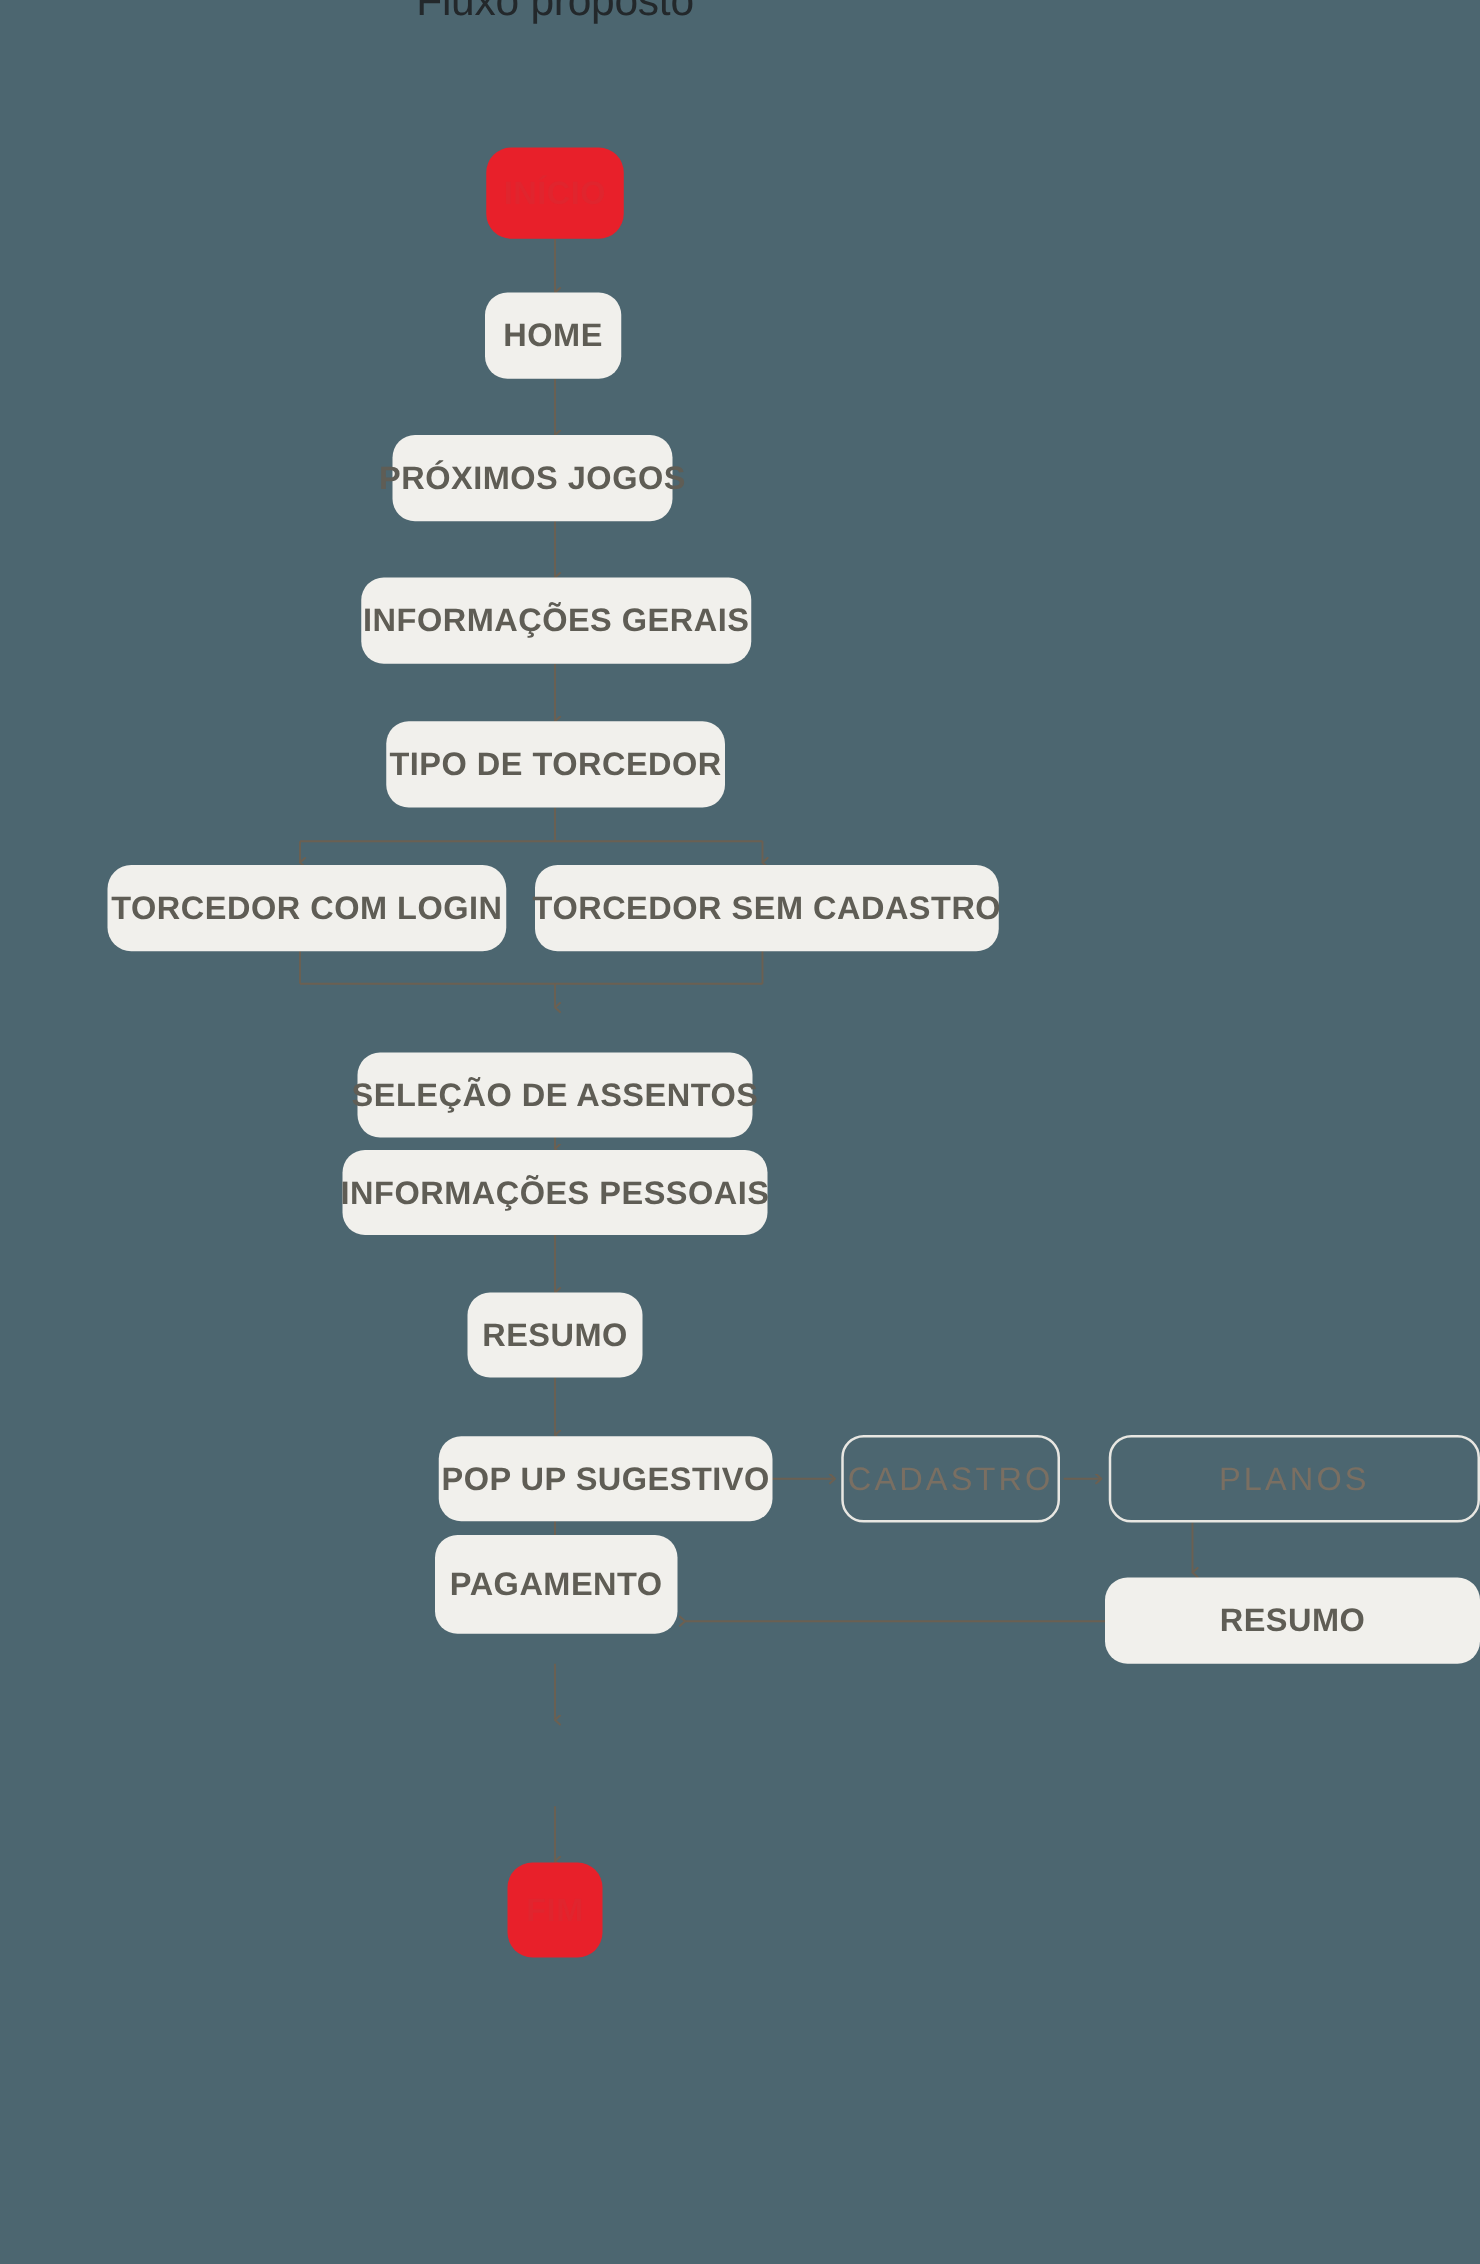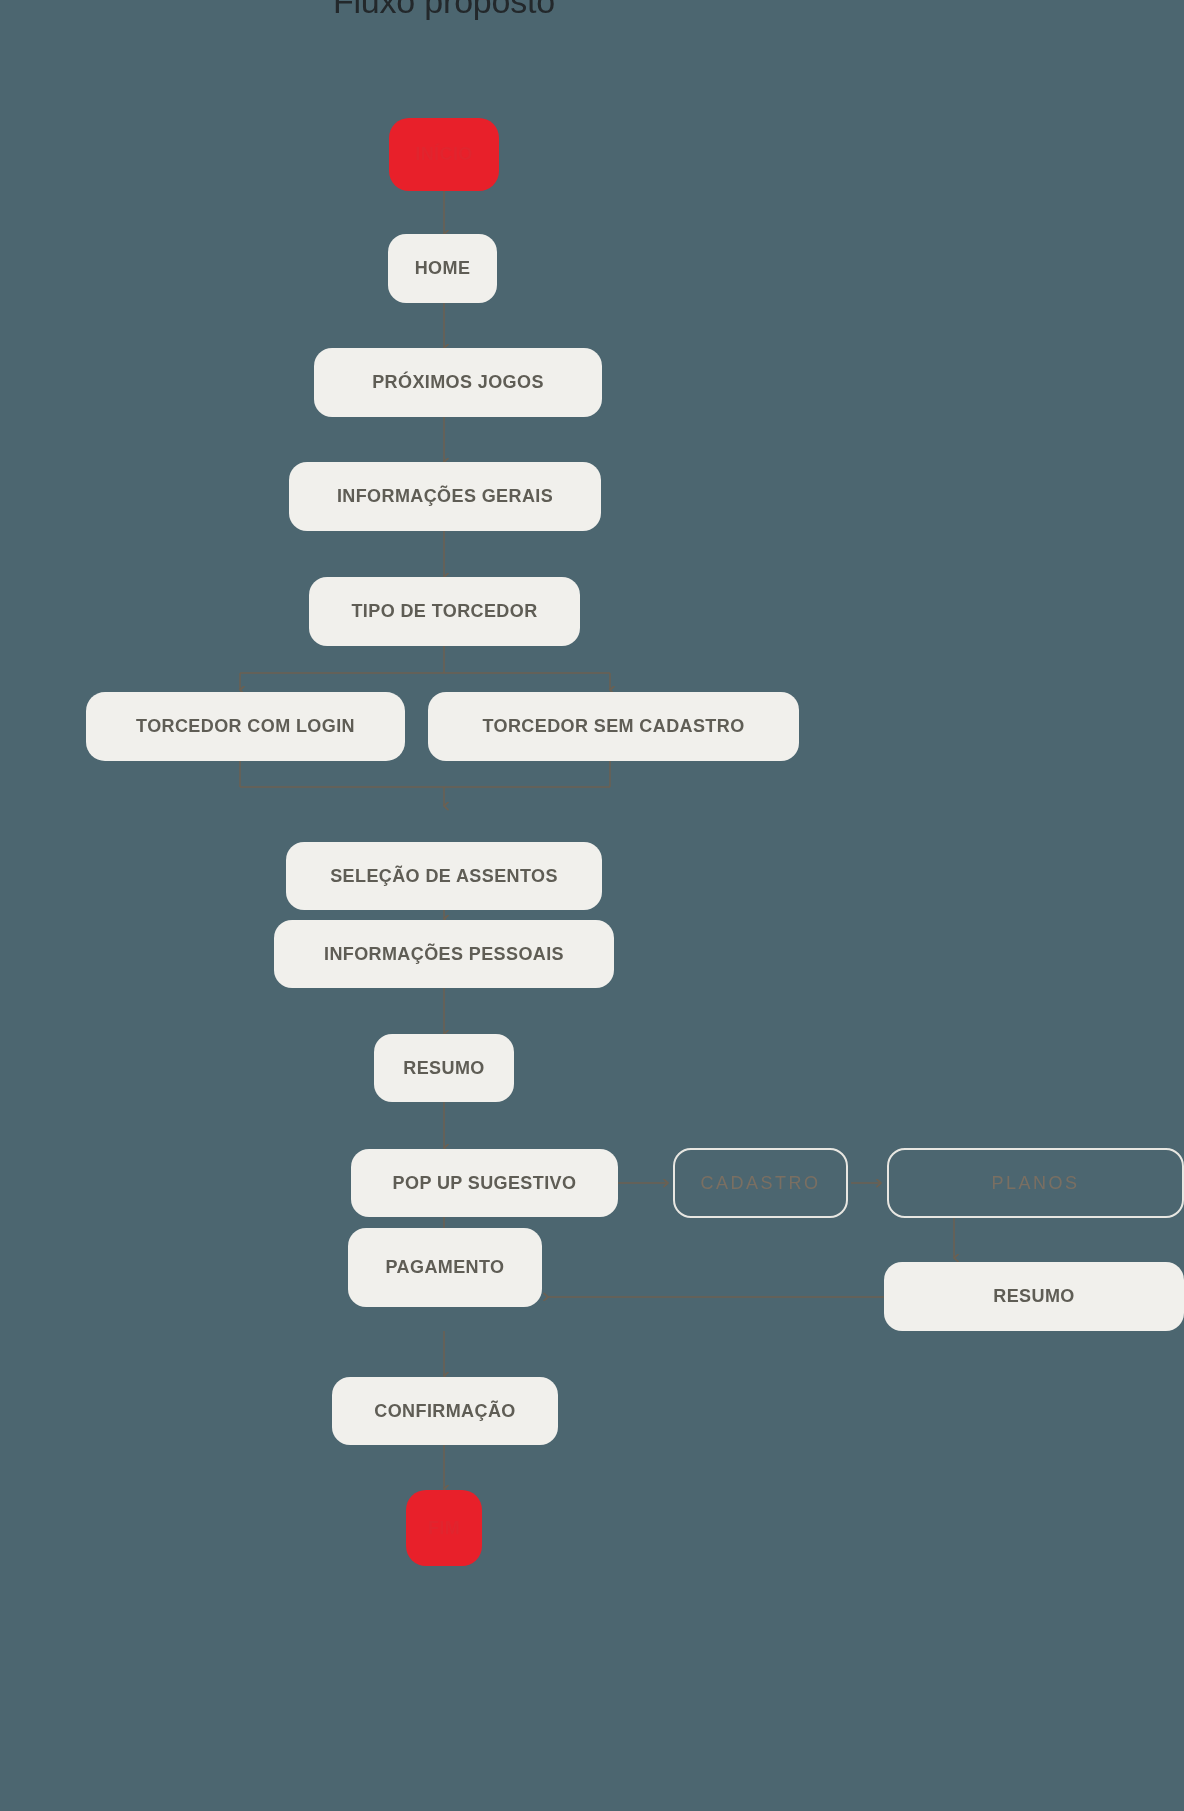--- a/index.html
+++ b/index.html
@@ -48,21 +48,21 @@
   }
 
   
   .node {
     position: absolute;
     box-sizing: border-box;
     display: flex;
     align-items: center;
     justify-content: center;
     border-radius: 18px;
-    font-size: 18px;
+    font-size: 26px;
     font-weight: 700;
     letter-spacing: 0.4px;
     white-space: nowrap;
     text-align: center;
   }
 
   .node.solid {
     background: #f1f0ec;
     color: #5f5d55;
   }
@@ -144,21 +144,21 @@
   </svg>
 
   <div class="node terminal" style="left:389px; top:118px; width:110px; height:73px;">
     <span>INÍCIO</span>
   </div>
 
   <div class="node solid" style="left:388px; top:234px; width:109px; height:69px;">
     <span>HOME</span>
   </div>
 
-  <div class="node solid" style="left:314px; top:348px; width:288px; height:69px;">
+  <div class="node solid" style="left:314px; top:348px; width:224px; height:69px;">
     <span>PRÓXIMOS JOGOS</span>
   </div>
 
   <div class="node solid" style="left:289px; top:462px; width:312px; height:69px;">
     <span>INFORMAÇÕES GERAIS</span>
   </div>
 
   <div class="node solid" style="left:309px; top:577px; width:271px; height:69px;">
     <span>TIPO DE TORCEDOR</span>
   </div>
@@ -196,21 +196,18 @@
   </div>
 
   <div class="node solid" style="left:884px; top:1262px; width:300px; height:69px;">
     <span>RESUMO</span>
   </div>
 
   <div class="node solid" style="left:348px; top:1228px; width:194px; height:79px;">
     <span>PAGAMENTO</span>
   </div>
 
-  <div class="node solid" style="left:332px; top:1377px; width:226px; height:68px;">
-    <span>CONFIRMAÇÃO</span>
-  </div>
 
   <div class="node terminal" style="left:406px; top:1490px; width:76px; height:76px;">
     <span>FIM</span>
   </div>
 
 </div>
 
 </body></html>

